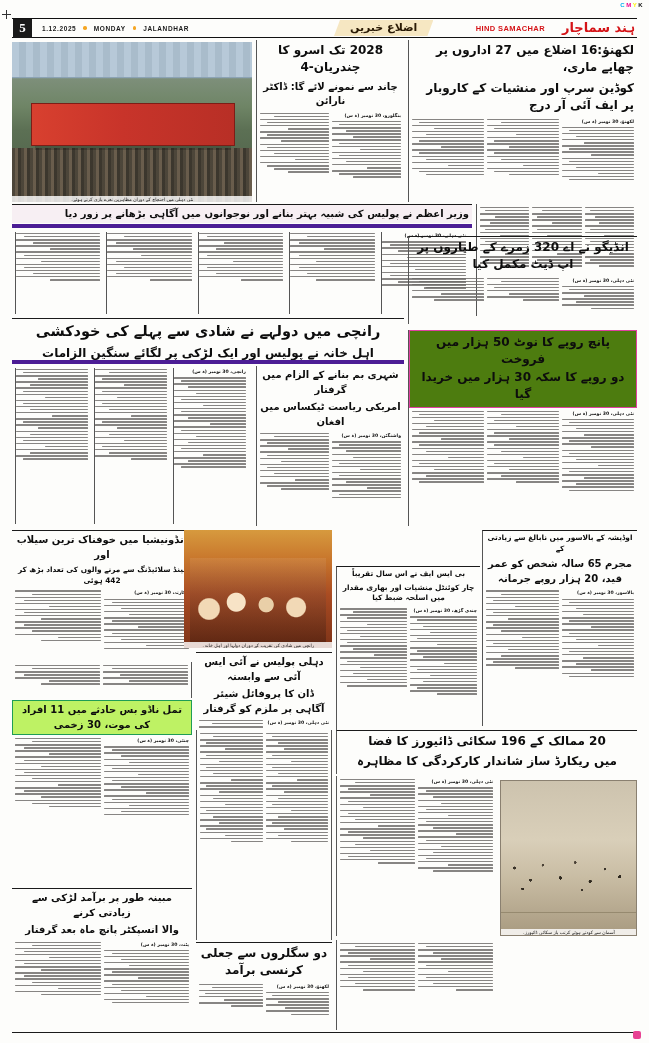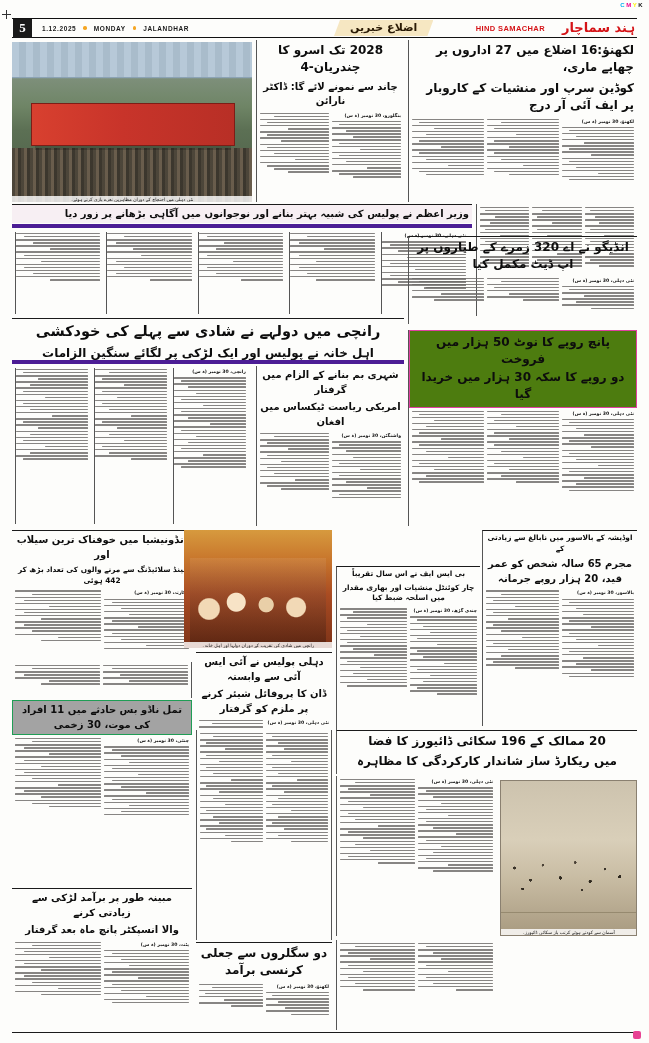--- a/index.html
+++ b/index.html
@@ -91,21 +91,21 @@
     padding: 2px 3px 1px 3px;
   }
   .hl.xl   { font-size: 14.5px; }
   .hl.lg   { font-size: 12px; }
   .hl.md   { font-size: 10px; }
   .hl.sm   { font-size: 10px; }
   .hl.xs   { font-size: 7.4px; }
   .hl.center { text-align: center; }
   .hl.tint { background: #f7eff3; }
   .hl.box-pink { border: 1.2px solid #e040a0; background:#4d7c0f; }
-  .hl.box-green { border: 1.2px solid #1f9d55; background:#a3a3a3; }
+  .hl.box-green { border: 1.2px solid #1f9d55; background:#bef264; }
 
   
   .body-cols { display: flex; direction: rtl; gap: 3px; padding: 2px 3px; height: 100%; }
   .bcol { flex: 1; display: flex; flex-direction: column; gap: 1.7px; padding-top: 1px; }
   .ln { height: 1.4px; background: #6d6a68; opacity: .82; border-radius: .5px; }
   .ln.s90 { width: 90%; } .ln.s80 { width: 80%; } .ln.s70 { width: 70%; }
   .ln.s60 { width: 60%; } .ln.s50 { width: 50%; }
   .ln.s100 { width: 100%; }
   .dateline-mini {
     direction: rtl; text-align: right; font-size: 4.6px;
@@ -996,21 +996,21 @@
             <div class="ln s90"></div>
           <div class="ln s100"></div>
             <div class="ln s60"></div>
             <div class="ln s70"></div>
         </div>
       </div>
     </div>
 
     <div class="block rule-t" style="left:184px; top:612px; width:136px; height:76px;">
       <div class="hl sm center">دہلی پولیس نے آئی ایس آئی سے وابستہ</div>
-      <div class="hl sm center">ڈان کا پروفائل شیئر کرنے پر ملزم کو گرفتار</div>
+      <div class="hl sm center">ڈان کا پروفائل شیئر آگاہی پر ملزم کو گرفتار</div>
       <div class="body-cols" style="height:40px;">
         <div class="bcol">
           <div class="dateline-mini">نئی دہلی، 30 نومبر (ہ س)</div>
           <div class="ln s100"></div>
             <div class="ln s90"></div>
             <div class="ln s100"></div>
 
         </div>
         <div class="bcol">
           <div class="ln s100"></div>

